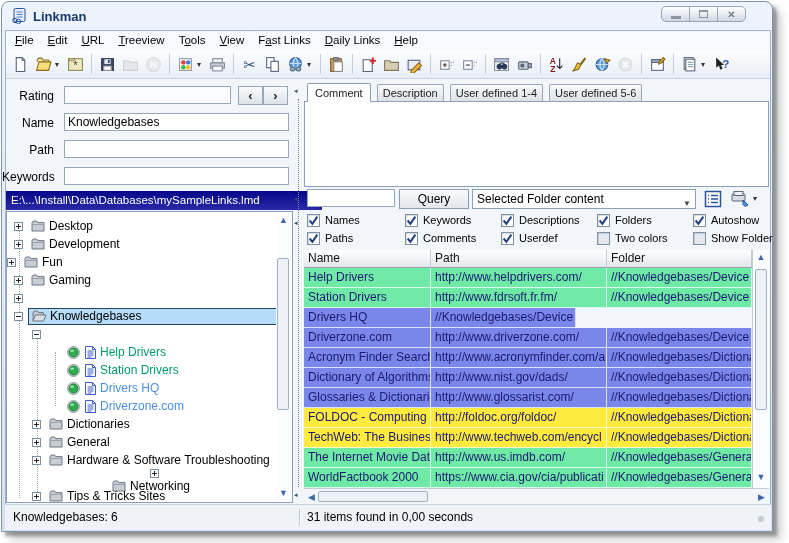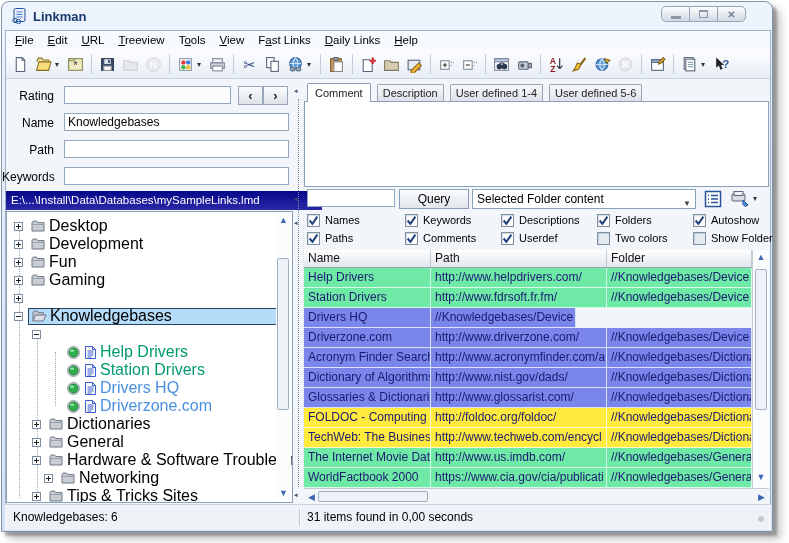--- a/index.html
+++ b/index.html
@@ -35,21 +35,21 @@
 
 #tree{position:absolute;left:4px;top:209px;width:287px;height:292px;background:#fff;border:1px solid #8aa0b8;overflow:hidden}
 .trow{position:absolute;left:0;right:0;height:18px;display:flex;align-items:center}
 .texp{width:9px;height:9px;margin-right:5px;flex:none;display:flex;align-items:center;justify-content:center}
 .texp svg{display:block}
 .tspace{width:14px;flex:none}
 .rc{display:flex;align-items:center;height:17px;padding:0 2px;margin-right:13px;flex:1;min-width:0}
 .rc.sel{background:#b5dcf8;border:1px solid #24425e}
 .rc svg{margin-right:3px;flex:none;display:block}
 .rc span{display:flex;align-items:center}
-.tlabel{font-size:16px;white-space:nowrap;color:#000}
+.tlabel{font-size:12px;white-space:nowrap;color:#000}
 .rail{position:absolute;border-left:1px dotted #9aa8b8;width:0}
 
 .fsb-ar{color:#3e66b4;font-size:9px;line-height:9px;text-align:center}
 .thumb{position:absolute;background:#eef1f6;border:1px solid #9fb0c4;border-radius:2px}
 
 #split{position:absolute;left:291px;top:81px;width:11px;height:420px}
 #split .dots{position:absolute;left:5px;top:16px;bottom:16px;border-left:1px dotted #7a8aa0}
 .sarr{position:absolute;left:1px;font-size:7px;color:#33516e}
 
 #tabs{position:absolute;left:305px;top:81px;height:19px;display:flex;align-items:center}
@@ -354,21 +354,21 @@
         <div class="rc">
           <span>
             <svg width="16" height="16" viewBox="0 0 16 16">
               <path d="M2 4.8l1.2-1.8h3.4l1.1 1.6H14v8.4H2z" fill="#c9cdd4" stroke="#6f7685"></path>
               <path d="M2 6.5h12" stroke="#9ba1ab"></path>
             </svg>
           </span>
           <span class="tlabel">Development</span>
         </div>
       </div>
-      <div class="trow" style="top: 41px; padding-left: 7px;">
+      <div class="trow" style="top: 41px; ">
         <span class="texp">
           <svg width="9" height="9" viewBox="0 0 9 9">
             <rect x="0.5" y="0.5" width="8" height="8" fill="#fff" stroke="#7e8da0"></rect>
             <path d="M2 4.5h5" stroke="#222"></path>
             <path d="M4.5 2v5" stroke="#222"></path>
           </svg>
         </span>
         <div class="rc">
           <span>
             <svg width="16" height="16" viewBox="0 0 16 16">
@@ -558,21 +558,21 @@
         <div class="rc">
           <span>
             <svg width="16" height="16" viewBox="0 0 16 16">
               <path d="M2 4.8l1.2-1.8h3.4l1.1 1.6H14v8.4H2z" fill="#c9cdd4" stroke="#6f7685"></path>
               <path d="M2 6.5h12" stroke="#9ba1ab"></path>
             </svg>
           </span>
           <span class="tlabel">Hardware &amp; Software Troubleshooting</span>
         </div>
       </div>
-      <div class="trow" style="top: 257px; padding-left: 37px;">
+      <div class="trow" style="top: 257px; padding-left: 15px; flex-direction: column;">
         <span class="texp">
           <svg width="9" height="9" viewBox="0 0 9 9">
             <rect x="0.5" y="0.5" width="8" height="8" fill="#fff" stroke="#7e8da0"></rect>
             <path d="M2 4.5h5" stroke="#222"></path>
             <path d="M4.5 2v5" stroke="#222"></path>
           </svg>
         </span>
         <div class="rc">
           <span>
             <svg width="16" height="16" viewBox="0 0 16 16">

